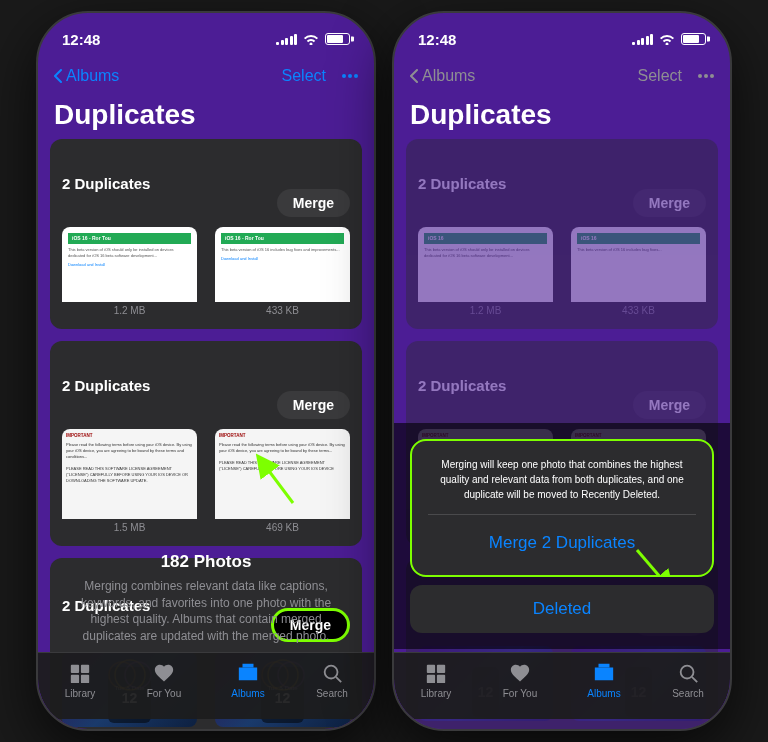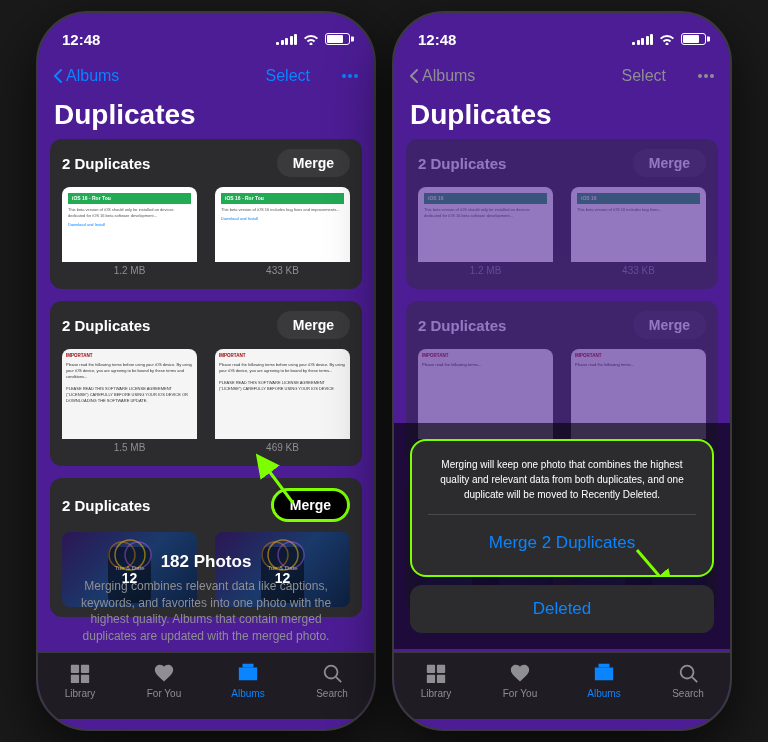--- a/index.html
+++ b/index.html
@@ -110,21 +110,21 @@
     .nav-back {
       display: flex;
       align-items: center;
       color: #0a84ff;
       font-size: 16px;
       gap: 4px;
     }
 
     .nav-actions {
       display: flex;
-      gap: 32px;
+      gap: 16px;
       align-items: center;
     }
 
     .nav-action {
       color: #0a84ff;
       font-size: 16px;
     }
 
     
     .page-title {
@@ -162,20 +162,21 @@
     }
 
     .merge-btn {
       background: #3a3a3c;
       color: #fff;
       border: none;
       border-radius: 20px;
       padding: 6px 16px;
       font-size: 14px;
       font-weight: 600;
+      margin-top: 40px;
     }
 
     .dup-photos {
       display: flex;
       gap: 18px;
       padding: 0 12px 10px;
     }
 
     .photo-thumb {
       flex: 1;

